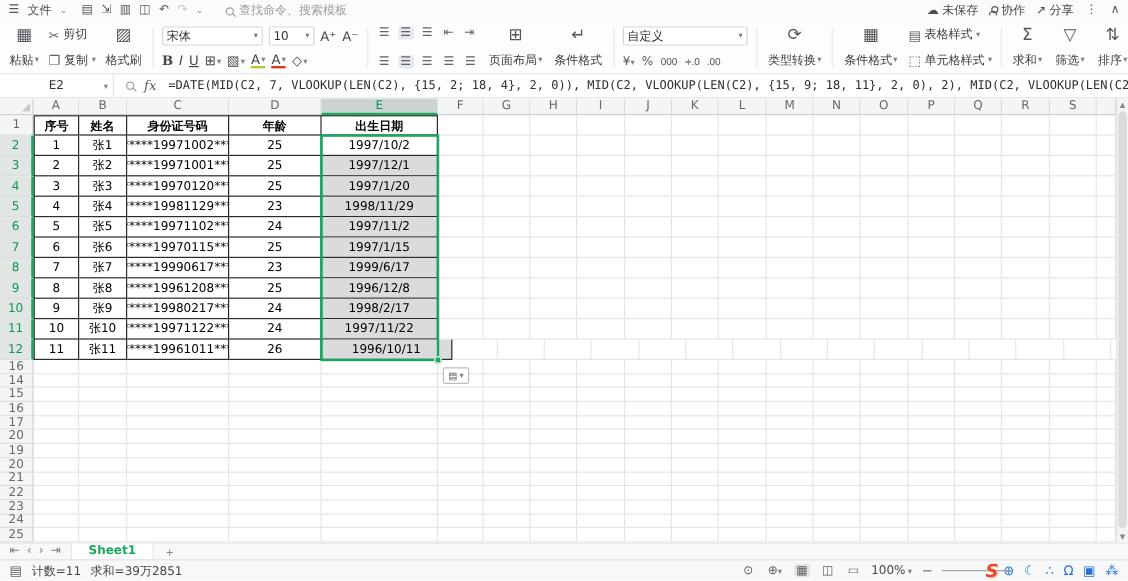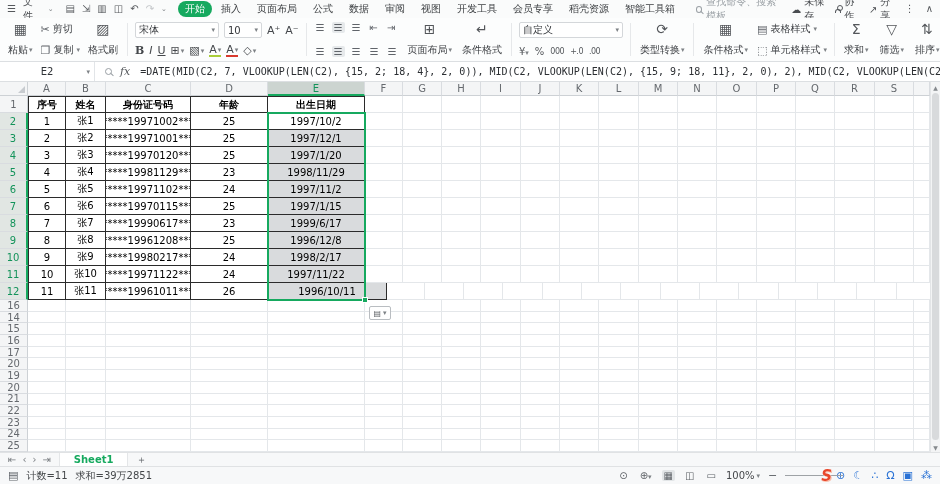--- a/index.html
+++ b/index.html
@@ -105,33 +105,20 @@
     <span class="tb-ic dd">⌄</span>
     <span class="qat">
       <span class="tb-ic">▤</span>
       <span class="tb-ic">⇲</span>
       <span class="tb-ic">▥</span>
       <span class="tb-ic">◫</span>
       <span class="tb-ic">↶</span>
       <span class="tb-ic dis">↷</span>
       <span class="tb-ic dd">⌄</span>
     </span>
-    <span class="tabs" id="tabs">
-        <span class="tab active">开始</span>
-        <span class="tab">插入</span>
-        <span class="tab">页面布局</span>
-        <span class="tab">公式</span>
-        <span class="tab">数据</span>
-        <span class="tab">审阅</span>
-        <span class="tab">视图</span>
-        <span class="tab">开发工具</span>
-        <span class="tab">会员专享</span>
-        <span class="tab">稻壳资源</span>
-        <span class="tab">智能工具箱</span>
-      </span>
     <span class="tb-search">
       <span class="mag"></span>
       <span>查找命令、搜索模板</span>
     </span>
     <span class="tb-right">
       <span class="witem">
         <span>☁</span>
         <span>未保存</span>
       </span>
       <span class="witem">
@@ -607,21 +594,21 @@
         <div class="cell" style="width: 40px; height: 17px;"></div>
         <div class="cell" style="width: 39px; height: 17px;"></div>
         <div class="cell" style="width: 16px; height: 17px;"></div>
       </div>
       <div class="grow">
         <div class="rowhead sel" style="height: 17px;">12</div>
         <div class="cell tbl left" style="width: 38px; height: 17px;">11</div>
         <div class="cell tbl" style="width: 40px; height: 17px;">张11</div>
         <div class="cell tbl" style="width: 85px; height: 17px;">******19961011****</div>
         <div class="cell tbl" style="width: 77px; height: 17px;">26</div>
-        <div class="cell tbl selfill" style="width: 119px; height: 17px;">1996/10/11</div>
+        <div class="cell tbl selfill" style="width: 109px; height: 17px;">1996/10/11</div>
         <div class="cell" style="width: 38px; height: 17px;"></div>
         <div class="cell" style="width: 39px; height: 17px;"></div>
         <div class="cell" style="width: 39px; height: 17px;"></div>
         <div class="cell" style="width: 40px; height: 17px;"></div>
         <div class="cell" style="width: 39px; height: 17px;"></div>
         <div class="cell" style="width: 39px; height: 17px;"></div>
         <div class="cell" style="width: 40px; height: 17px;"></div>
         <div class="cell" style="width: 39px; height: 17px;"></div>
         <div class="cell" style="width: 39px; height: 17px;"></div>
         <div class="cell" style="width: 40px; height: 17px;"></div>

